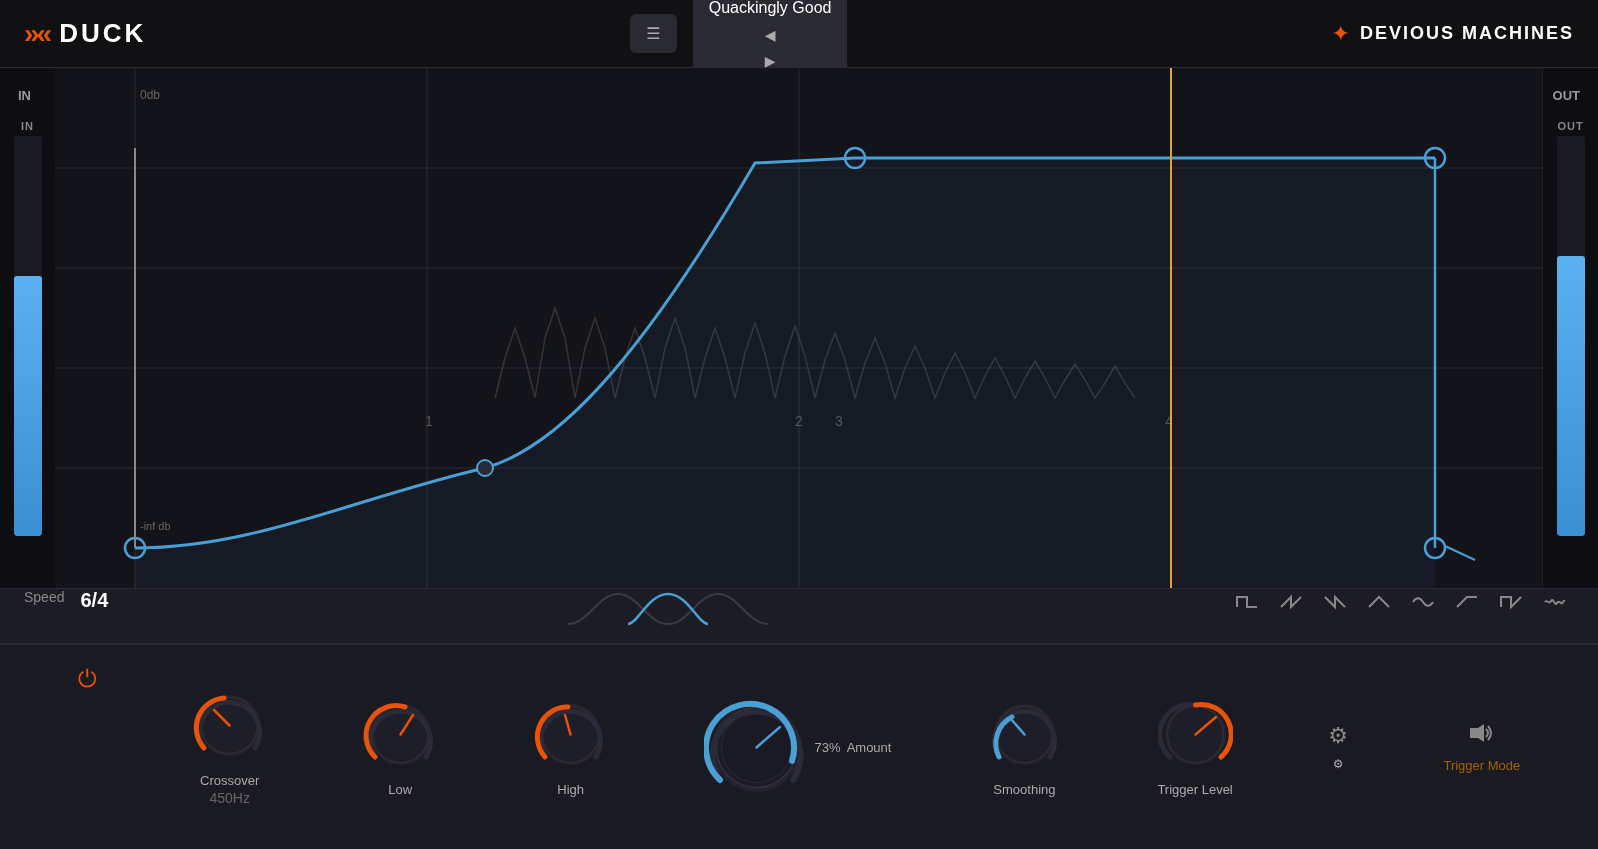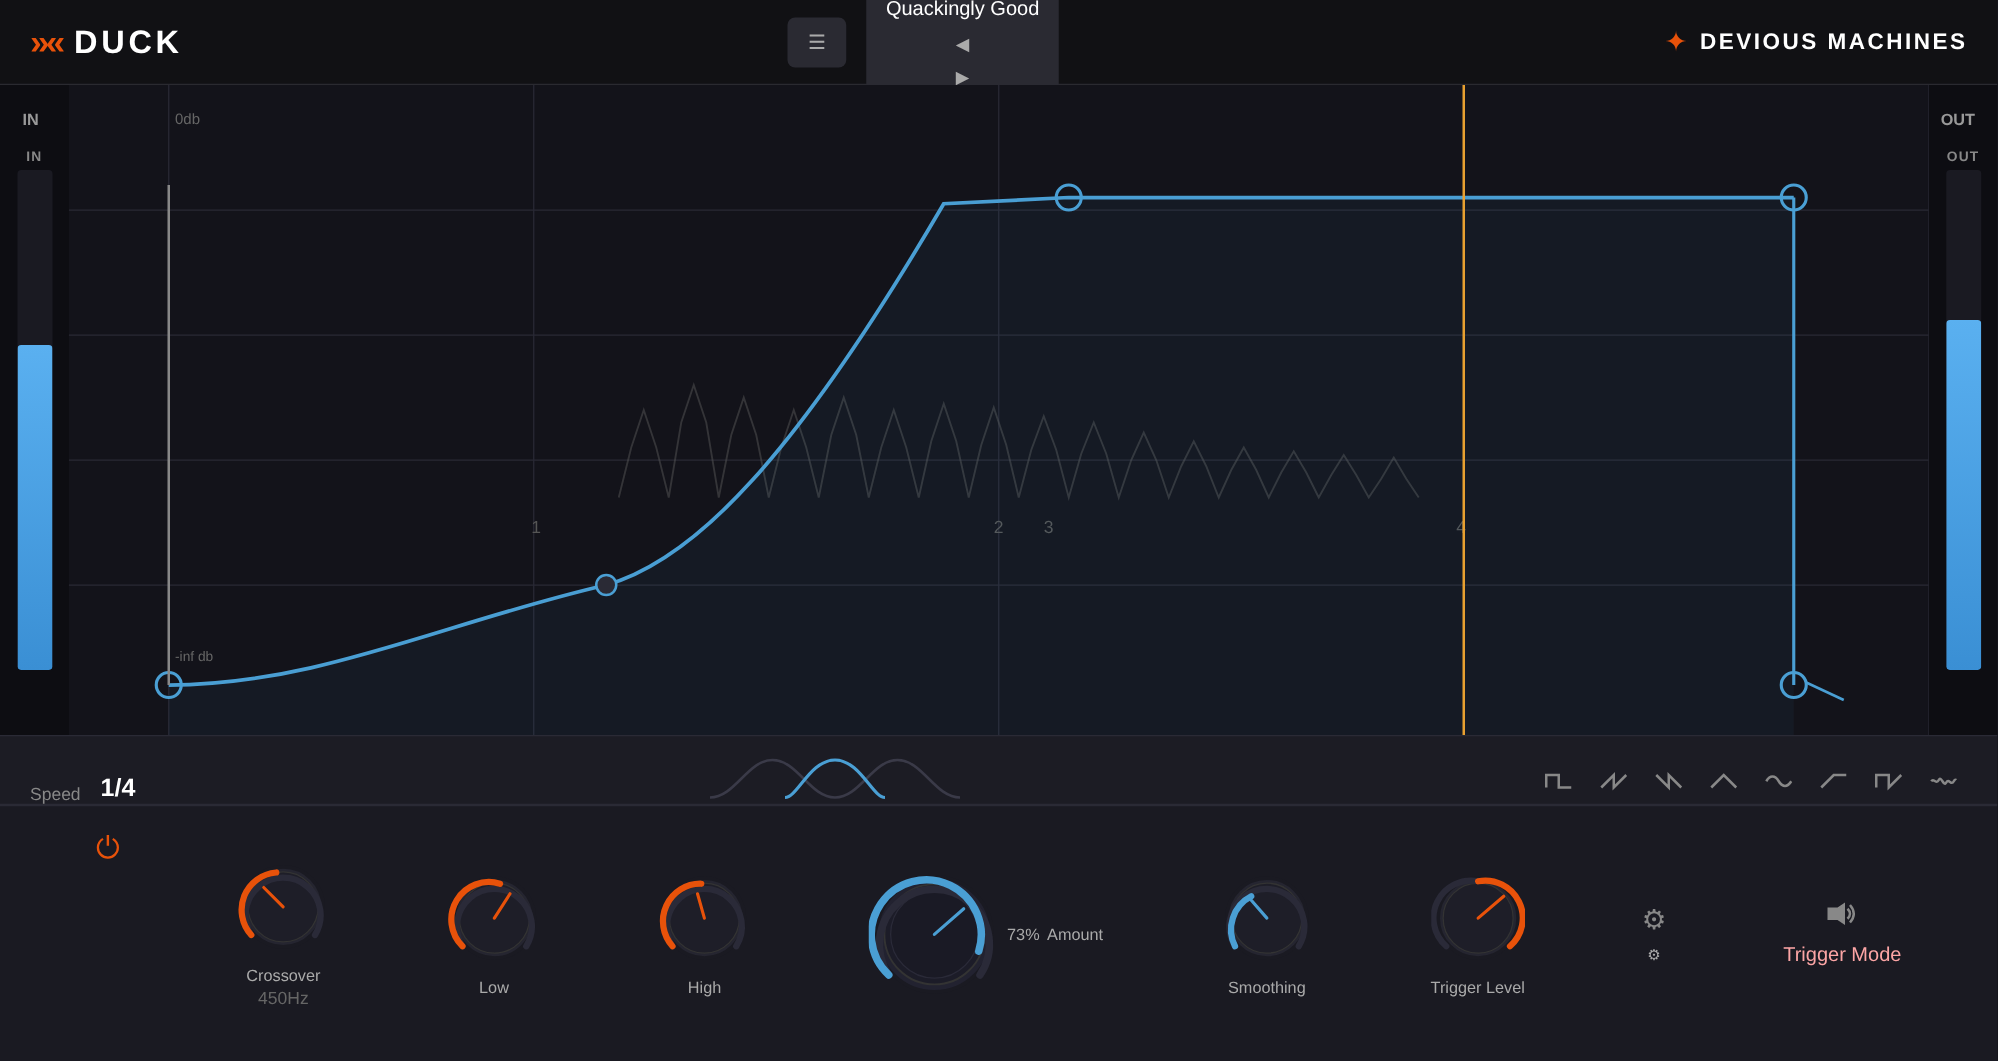--- a/index.html
+++ b/index.html
@@ -164,21 +164,21 @@
       left: 55px;
       right: 55px;
       bottom: 0;
     }
 
     
     .speed-bar {
       height: 56px;
       background: #1c1c24;
       display: flex;
-      align-items: flex-end;
+      align-items: flex-start;
       padding: 0 24px;
       border-top: 1px solid #2a2a35;
       border-bottom: 1px solid #2a2a35;
       gap: 16px;
     }
     .speed-label {
       color: #888;
       font-size: 14px;
     }
     .speed-value {
@@ -369,21 +369,21 @@
   </svg>
 
   <span style="position:absolute; top:20px; left:18px; color:#999; font-size:13px; font-weight:600;">IN</span>
   <span style="position:absolute; top:20px; right:18px; color:#999; font-size:13px; font-weight:600;">OUT</span>
   <span style="position:absolute; top:20px; left:140px; color:#666; font-size:12px;">0db</span>
   <span style="position:absolute; bottom:56px; left:140px; color:#666; font-size:11px;">-inf db</span>
 </div>
 
 <div class="speed-bar">
   <span class="speed-label">Speed</span>
-  <span class="speed-value">1/4</span>
+  <span class="speed-value">6/4</span>
 
   <div class="speed-wave">
     <svg width="200" height="40" viewBox="0 0 200 40">
       <path d="M0 35 C20 35 30 5 50 5 C70 5 80 35 100 35 C120 35 130 5 150 5 C170 5 180 35 200 35" fill="none" stroke="#3a3a48" stroke-width="2"></path>
 
       <path d="M60 35 C70 35 80 5 100 5 C120 5 130 35 140 35" fill="none" stroke="#4a9fd4" stroke-width="2.5"></path>
     </svg>
   </div>
 
   <div class="shape-buttons">
@@ -525,16 +525,16 @@
   </div>
 
   <div style="display:flex; flex-direction:column; align-items:center; gap:8px;">
     <button class="icon-btn" style="font-size:22px; color:#888;">
       <svg width="28" height="22" viewBox="0 0 28 22">
         <polygon points="2,6 10,6 16,2 16,20 10,16 2,16" fill="#888"></polygon>
         <path d="M18,7 Q22,11 18,15" fill="none" stroke="#888" stroke-width="2"></path>
         <path d="M20,4 Q26,11 20,18" fill="none" stroke="#888" stroke-width="2"></path>
       </svg>
     </button>
-    <span style="color:#fca5a5; font-size:16px;">Trigger Mode</span>
+    <span style="color:#a16207; font-size:13px;">Trigger Mode</span>
   </div>
 
 </div>
 
 </body></html>

